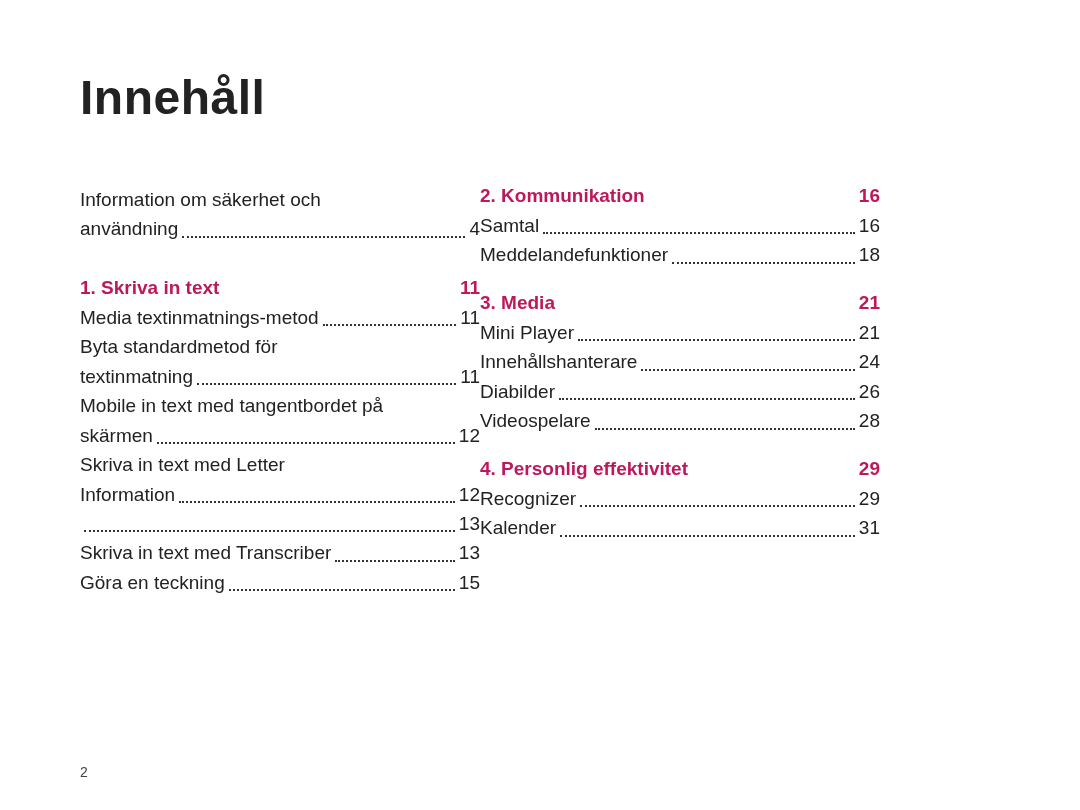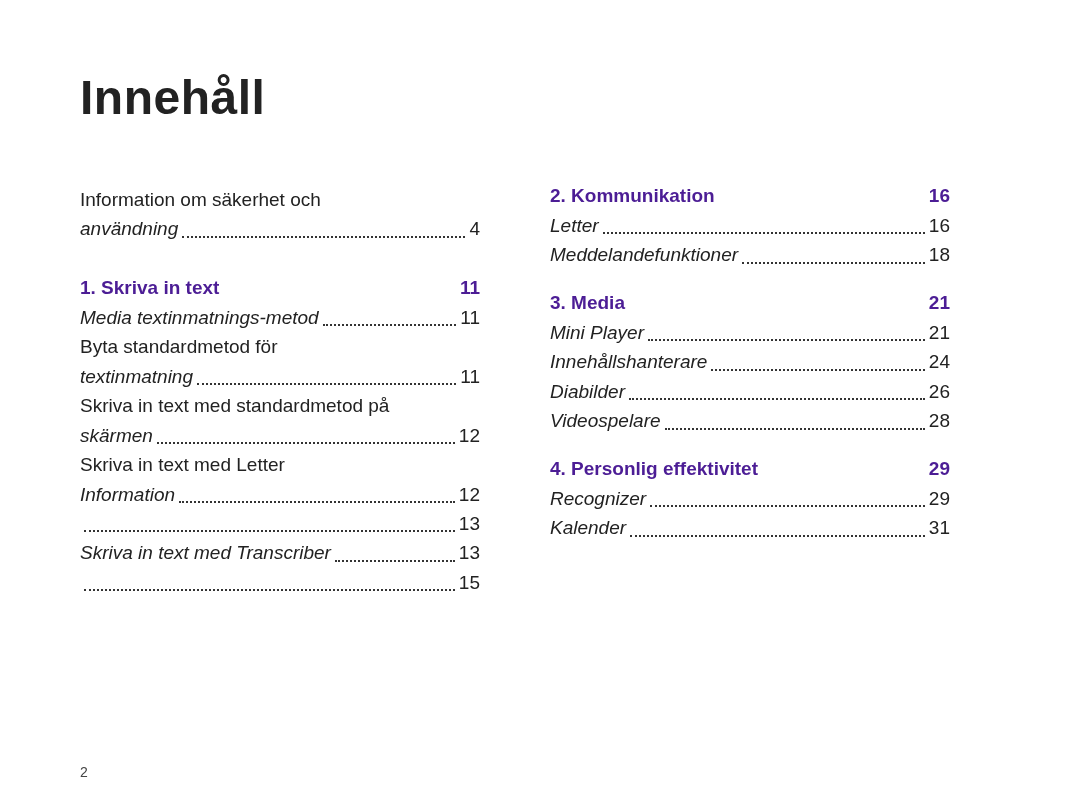--- a/index.html
+++ b/index.html
@@ -19,35 +19,33 @@
     position: relative;
   }
   h1.title {
     font-size: 48px;
     font-weight: 700;
     margin: 0 0 60px 0;
     letter-spacing: 0.5px;
   }
   .columns {
     display: flex;
-    gap: 70px;
   }
   .col {
     width: 400px;
   }
   .toc-entry {
     display: flex;
     align-items: flex-end;
     font-size: 19px;
     line-height: 1.55;
     margin: 0;
   }
   .toc-entry .label {
     flex: 0 1 auto;
-    font-style: italic;
   }
   .toc-entry .dots {
     flex: 1 1 auto;
     border-bottom: 2px dotted #333;
     margin: 0 4px 6px 4px;
     height: 0;
     min-width: 8px;
   }
   .toc-entry .page-num {
     flex: 0 0 auto;
@@ -59,21 +57,21 @@
   .toc-entry.multi .first-line {
     display: block;
   }
   .toc-entry.multi .last-line {
     display: flex;
     align-items: flex-end;
   }
   .section-row {
     display: flex;
     justify-content: space-between;
-    color: #4c1d95;
+    color: #be185d;
     font-weight: 700;
     font-size: 19px;
     margin-top: 22px;
     margin-bottom: 4px;
   }
   .section-row.first { margin-top: 33px; }
   .col2 .section-row.first { margin-top: 0; }
   .page-number-footer {
     position: absolute;
     bottom: 30px;
@@ -115,21 +113,21 @@
       <div class="toc-entry multi">
         <span class="first-line">Byta standardmetod för</span>
         <span class="last-line">
           <span class="label">textinmatning</span>
           <span class="dots"></span>
           <span class="page-num">11</span>
         </span>
       </div>
 
       <div class="toc-entry multi">
-        <span class="first-line">Skriva in text med standardmetod på</span>
+        <span class="first-line">Mobile in text med tangentbordet på</span>
         <span class="last-line">
           <span class="label">skärmen</span>
           <span class="dots"></span>
           <span class="page-num">12</span>
         </span>
       </div>
 
       <div class="toc-entry multi">
         <span class="first-line">Skriva in text med Letter</span>
         <span class="last-line">
@@ -144,33 +142,34 @@
         <span class="page-num">13</span>
       </div>
 
       <div class="toc-entry">
         <span class="label">Skriva in text med Transcriber</span>
         <span class="dots"></span>
         <span class="page-num">13</span>
       </div>
 
       <div class="toc-entry">
+        <span class="label">Göra en teckning</span>
         <span class="dots"></span>
         <span class="page-num">15</span>
       </div>
     </div>
 
     <div class="col col2">
 
       <div class="section-row first">
         <span>2. Kommunikation</span>
         <span>16</span>
       </div>
       <div class="toc-entry">
-        <span class="label">Letter</span>
+        <span class="label">Samtal</span>
         <span class="dots"></span>
         <span class="page-num">16</span>
       </div>
       <div class="toc-entry">
         <span class="label">Meddelandefunktioner</span>
         <span class="dots"></span>
         <span class="page-num">18</span>
       </div>
 
       <div class="section-row">

